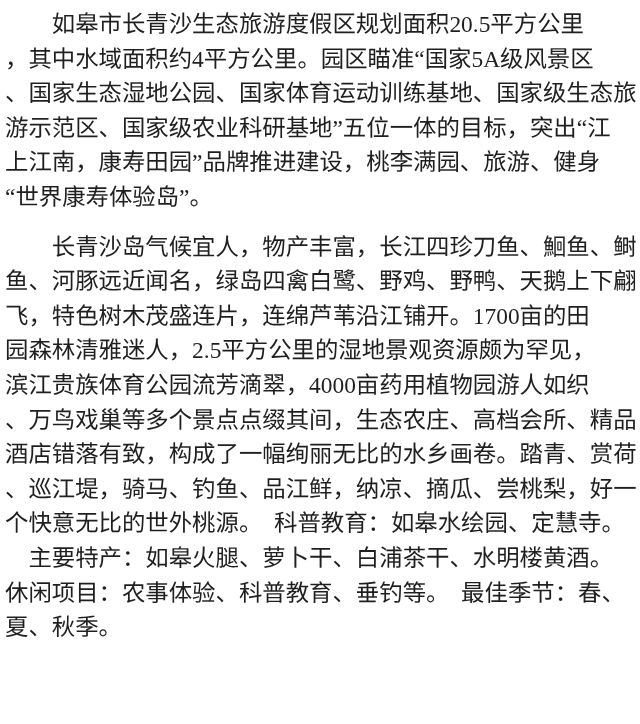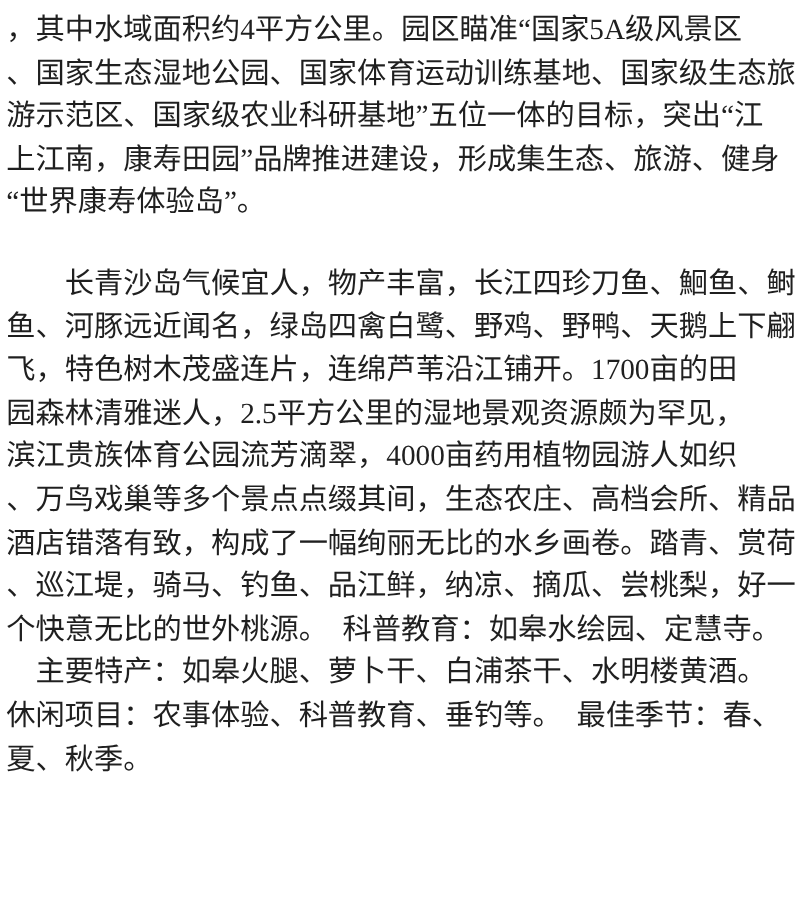--- a/index.html
+++ b/index.html
@@ -18,37 +18,38 @@
     padding: 7px 4px 0 5px;
     font-family: "Liberation Serif", "DejaVu Serif", serif;
     font-size: 23.4px;
     line-height: 34.6px;
     color: var(--fg, #1f1f1f);
   }
   .para {
     margin: 0;
   }
   .para + .para {
-    margin-top: 30px;
+    margin-top: 15px;
   }
   .line {
     white-space: pre;
     height: 34.6px;
     overflow: hidden;
   }
 </style>
 </head>
 <body>
 
 <div class="doc">
   <div class="para">
+    <div class="line">　　如皋市长青沙生态旅游度假区规划面积20.5平方公里</div>
     <div class="line">，其中水域面积约4平方公里。园区瞄准“国家5A级风景区</div>
     <div class="line">、国家生态湿地公园、国家体育运动训练基地、国家级生态旅</div>
     <div class="line">游示范区、国家级农业科研基地”五位一体的目标，突出“江</div>
-    <div class="line">上江南，康寿田园”品牌推进建设，形成集生态、旅游、健身</div>
+    <div class="line">上江南，康寿田园”品牌推进建设，桃李满园、旅游、健身</div>
     <div class="line">“世界康寿体验岛”。</div>
   </div>
   <div class="para">
     <div class="line">　　长青沙岛气候宜人，物产丰富，长江四珍刀鱼、鮰鱼、鲥</div>
     <div class="line">鱼、河豚远近闻名，绿岛四禽白鹭、野鸡、野鸭、天鹅上下翩</div>
     <div class="line">飞，特色树木茂盛连片，连绵芦苇沿江铺开。1700亩的田</div>
     <div class="line">园森林清雅迷人，2.5平方公里的湿地景观资源颇为罕见，</div>
     <div class="line">滨江贵族体育公园流芳滴翠，4000亩药用植物园游人如织</div>
     <div class="line">、万鸟戏巢等多个景点点缀其间，生态农庄、高档会所、精品</div>
     <div class="line">酒店错落有致，构成了一幅绚丽无比的水乡画卷。踏青、赏荷</div>

